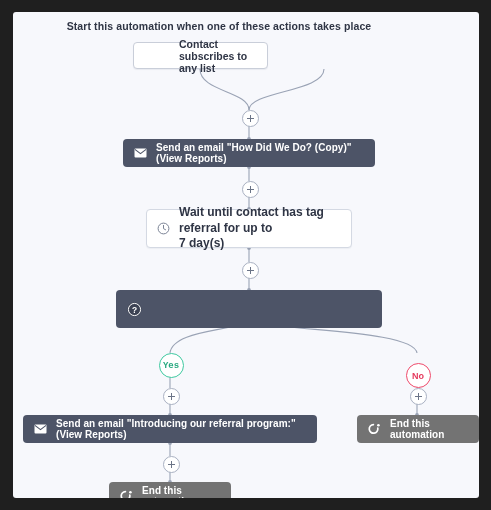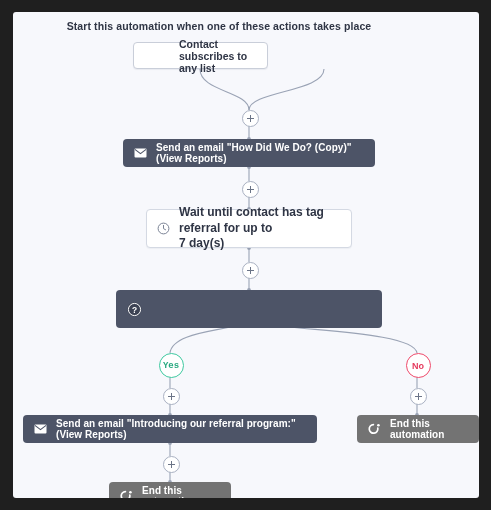--- a/index.html
+++ b/index.html
@@ -145,21 +145,21 @@
     height: 23px;
     border-radius: 50%;
     background: #ffffff;
     display: flex;
     align-items: center;
     justify-content: center;
     font-size: 9px;
     font-weight: bold;
   }
   .badge.yes { border: 1.6px solid #3ec9a0; color: #2aa981; }
-  .badge.no  { border: 1.6px solid #ef4a6b; color: #e53a5e; }
+  .badge.no  { border: 1.6px solid #ef4a6b; color: #e53a5e; margin-top: 10px; }
 </style>
 </head>
 <body>
 
 <div id="frame">
   <div id="canvas">
 
     <svg id="edges" viewBox="0 0 466 486">
       <g fill="none" stroke="#9aa3b5" stroke-width="1.1">
 

